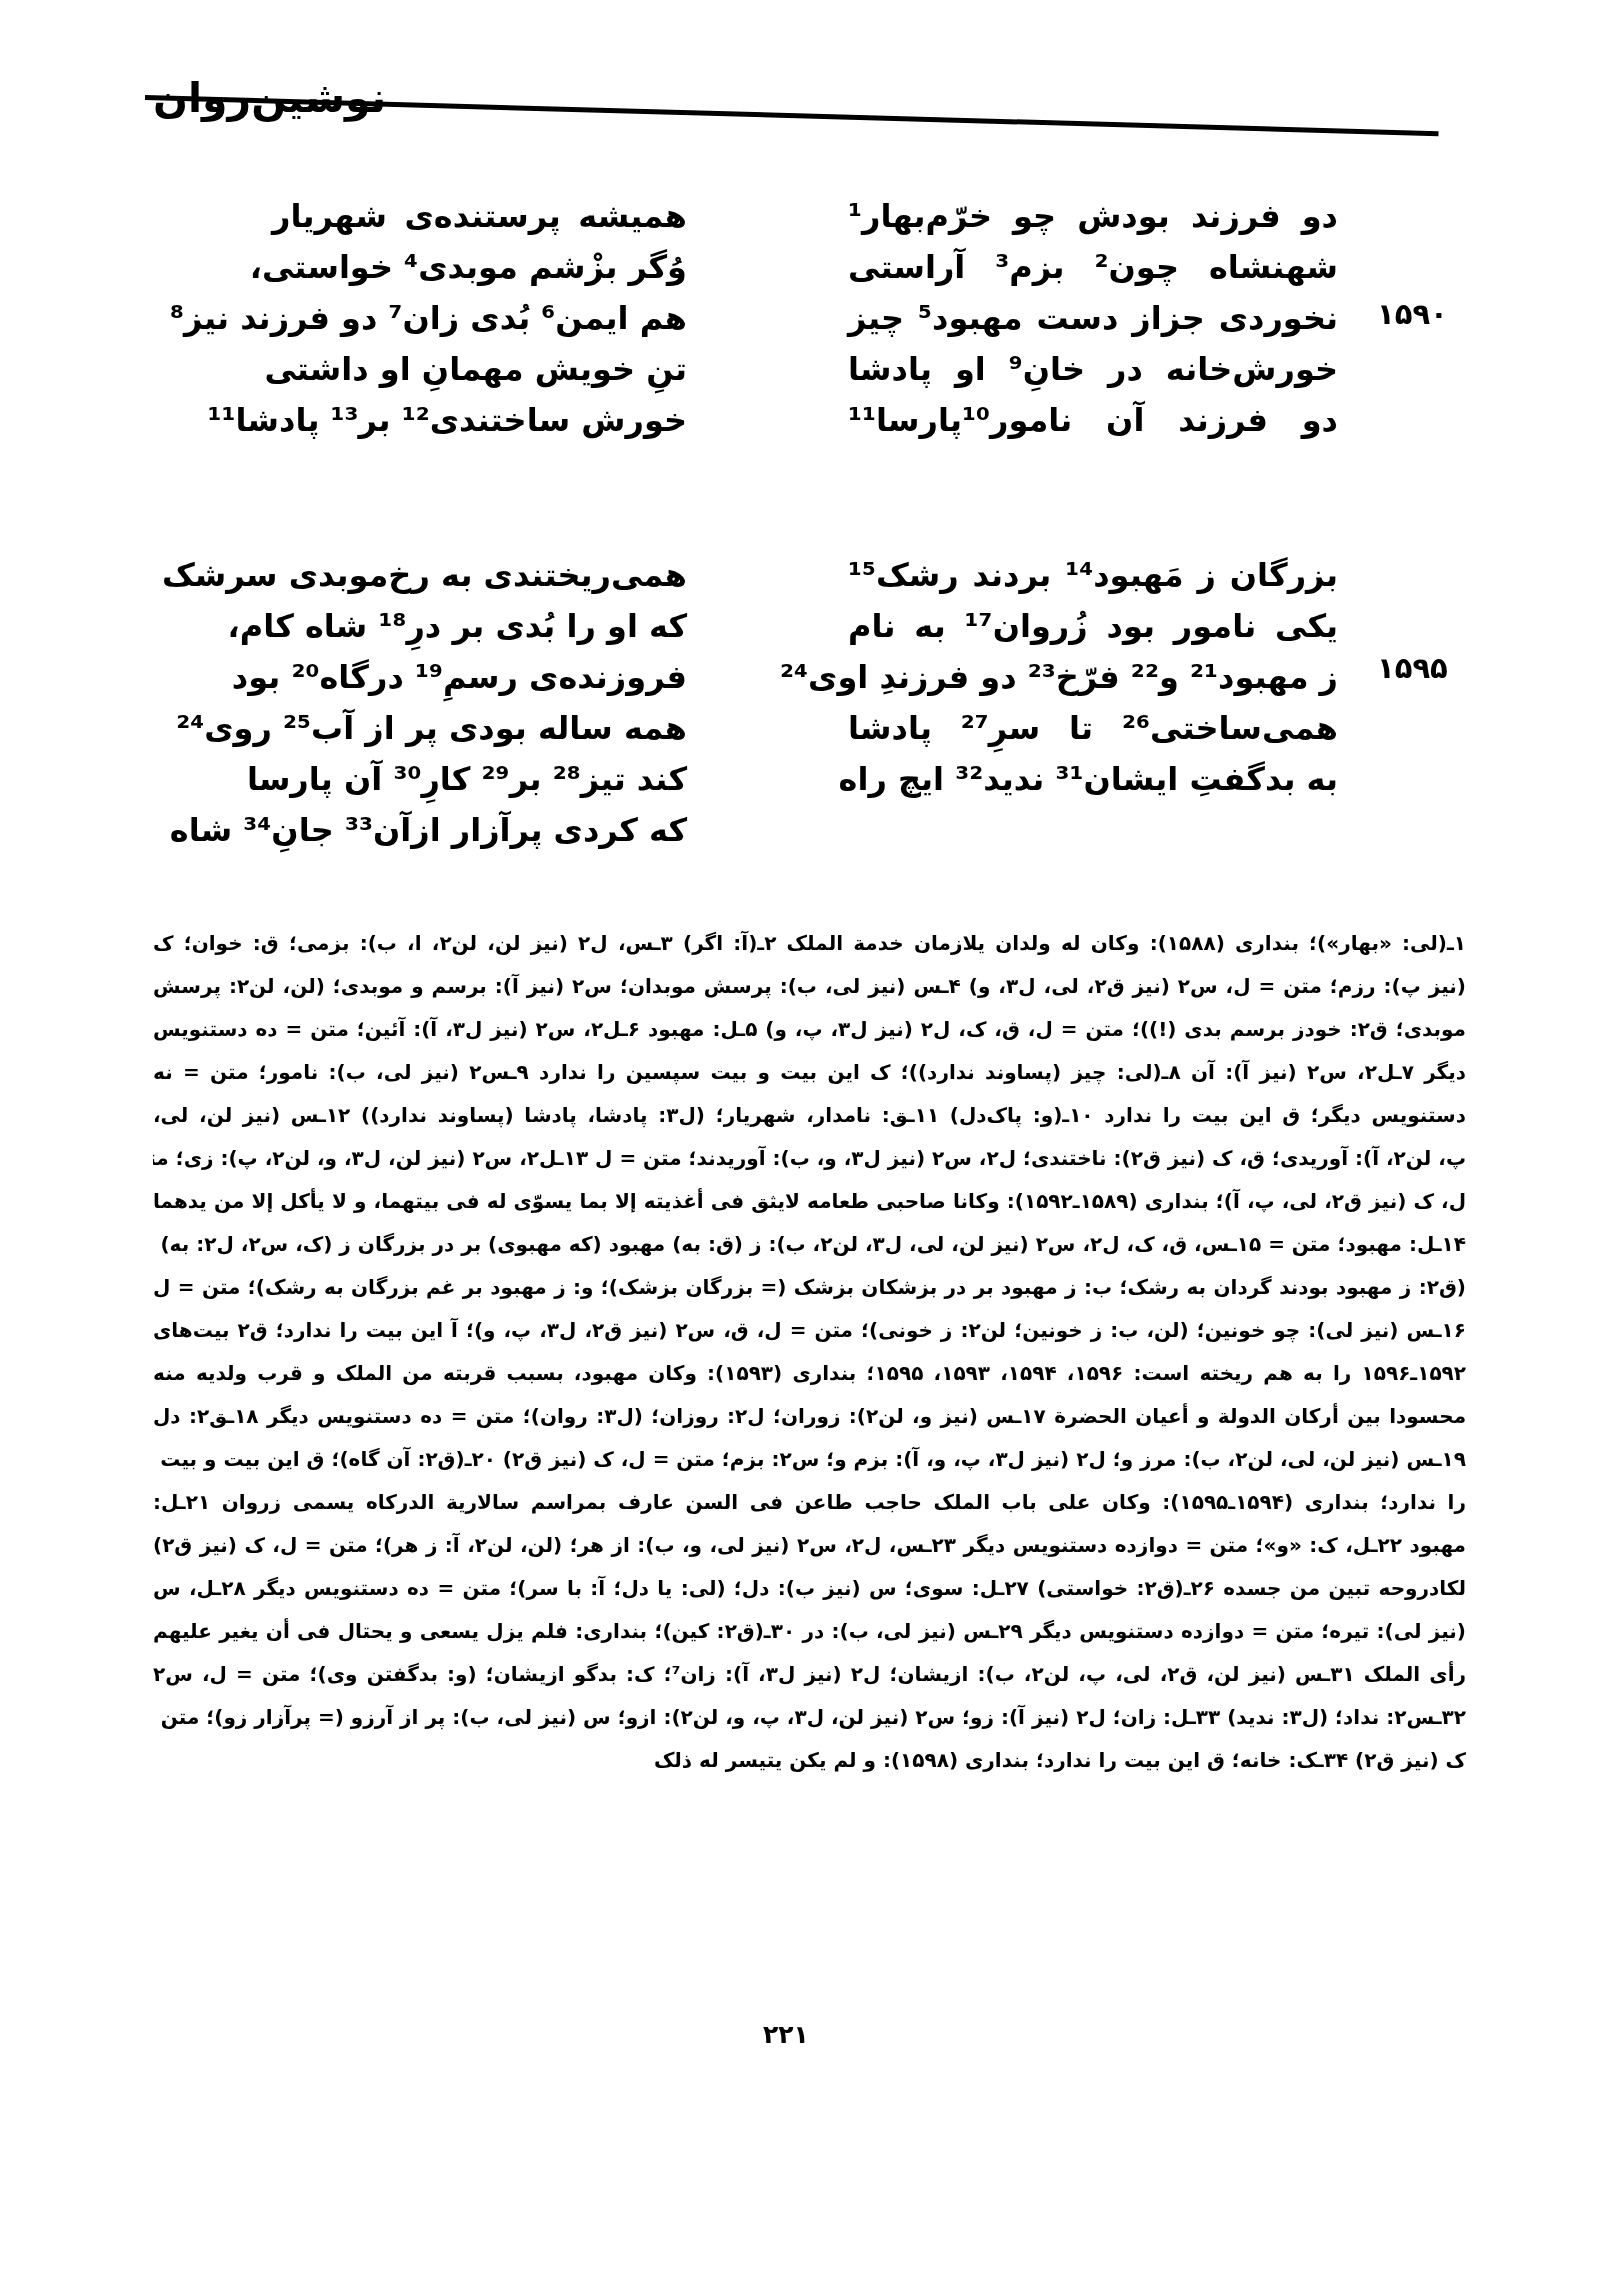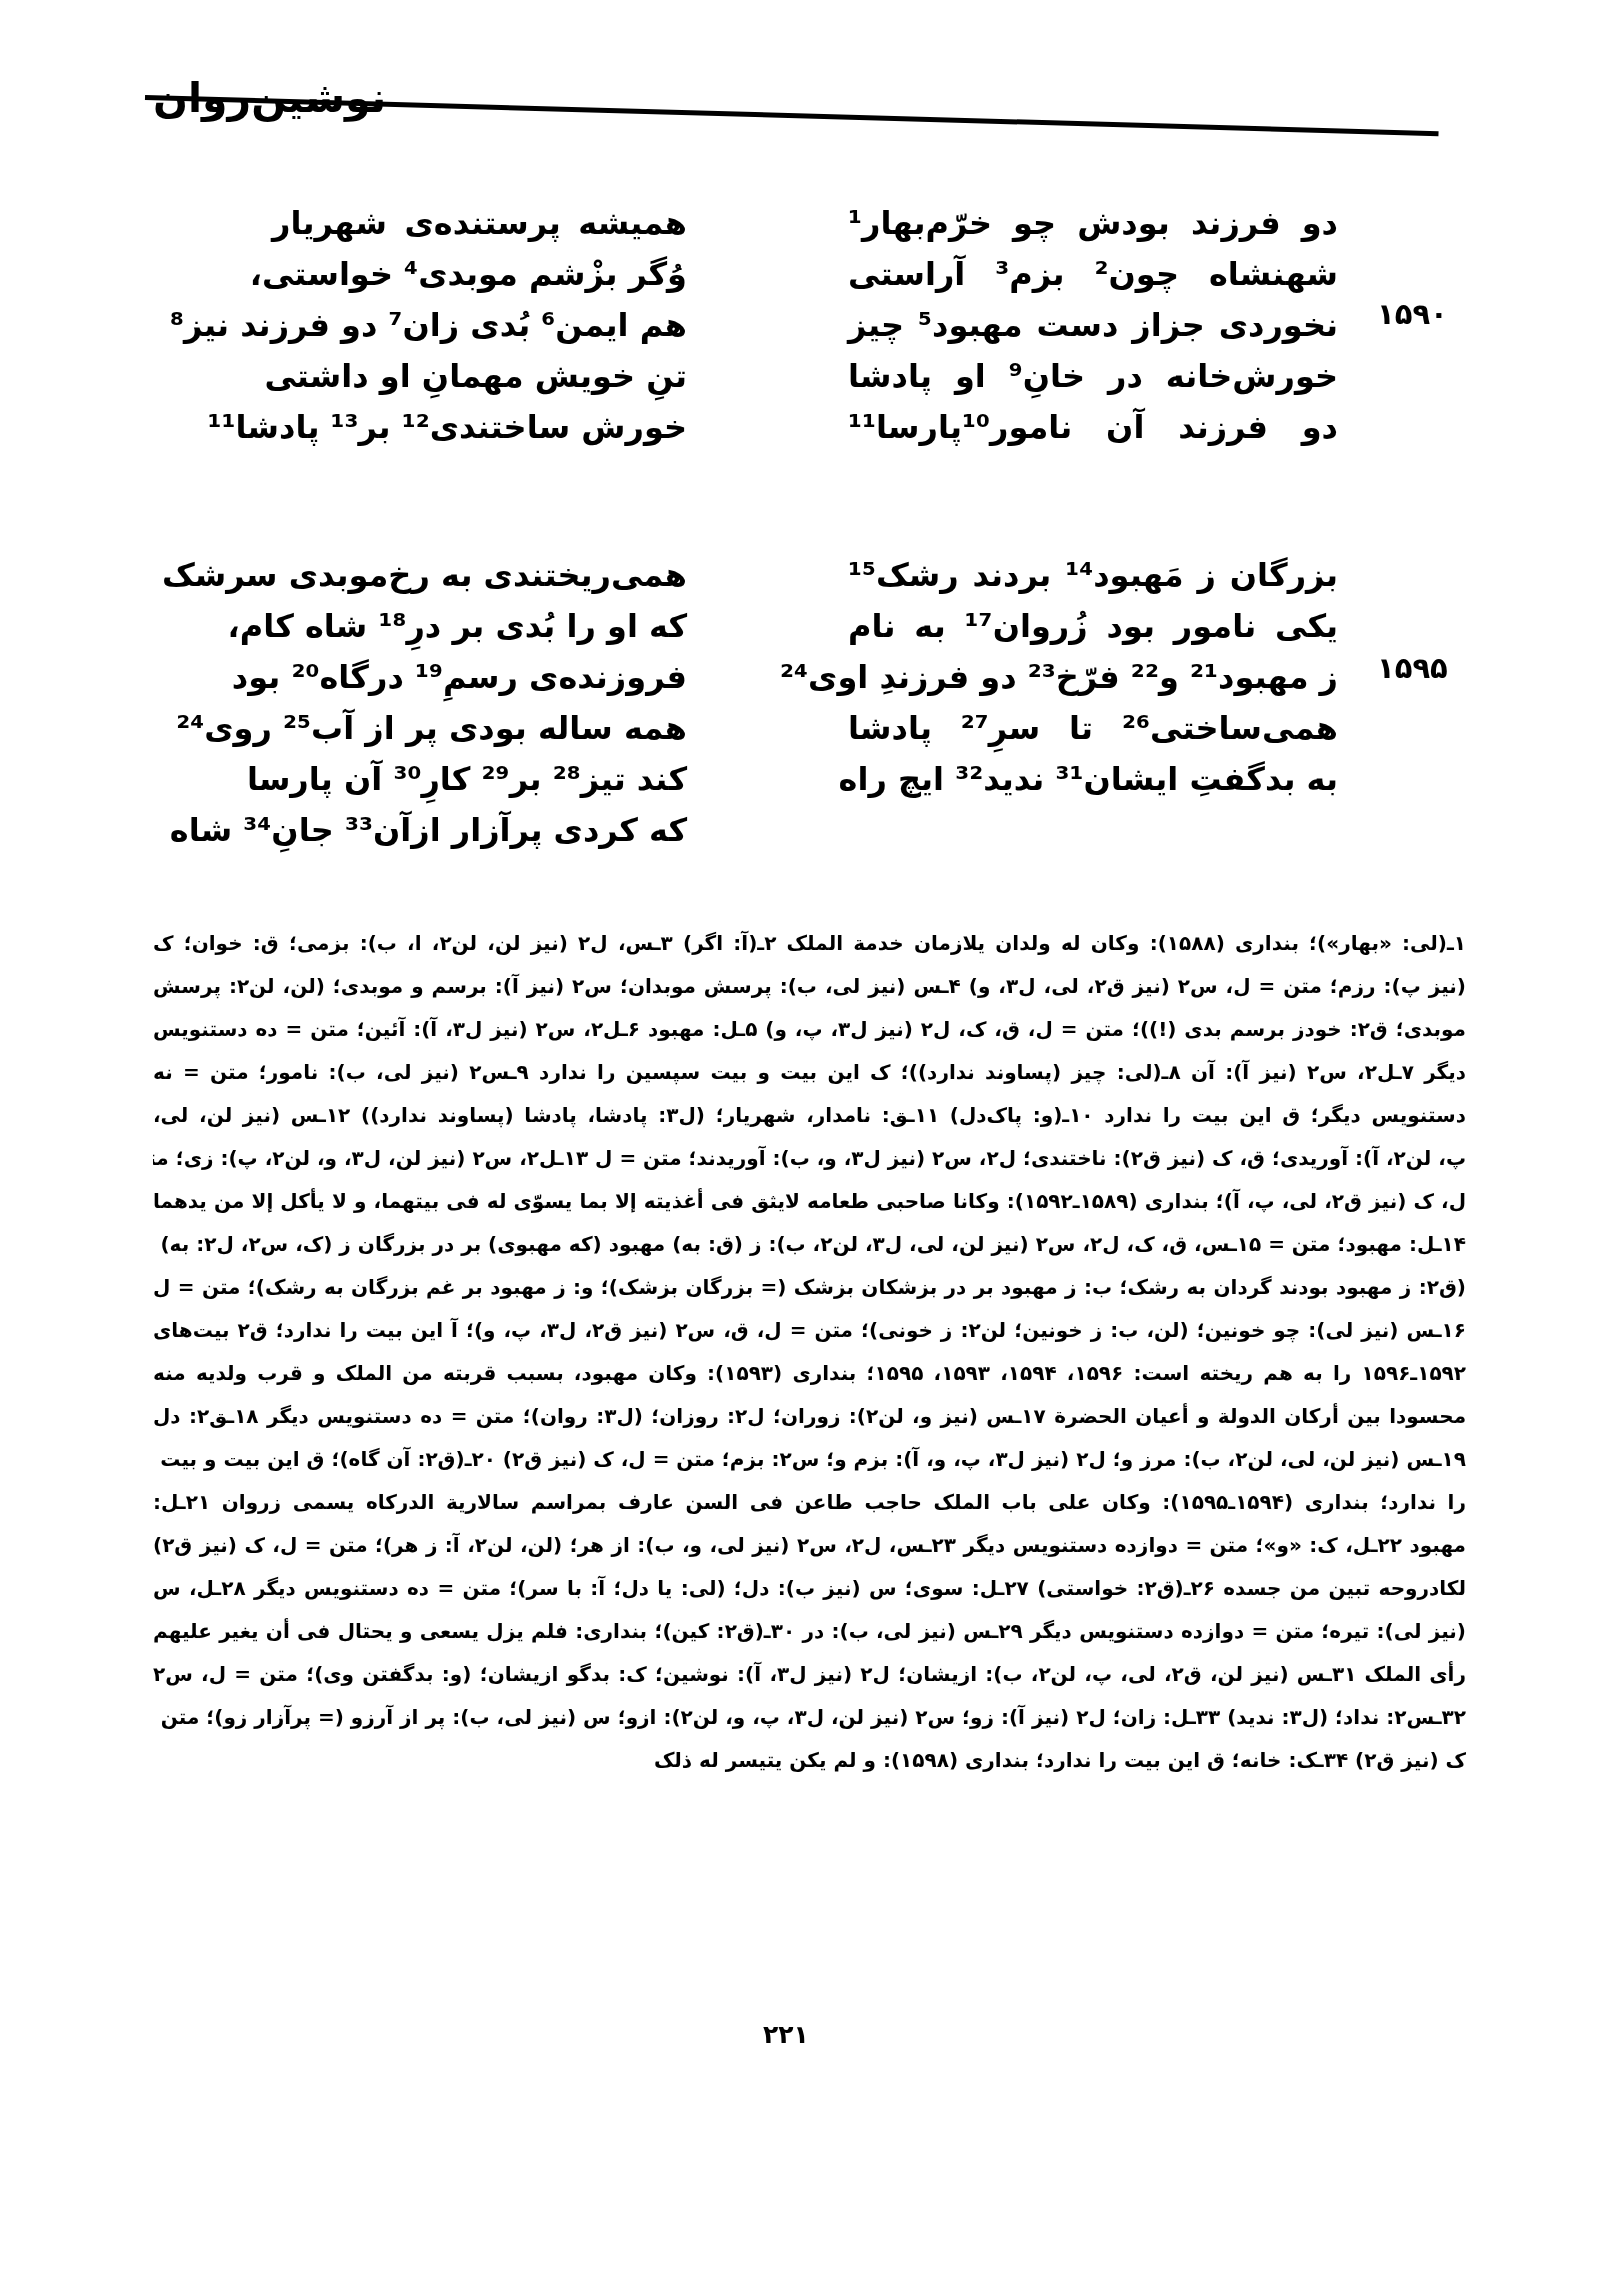--- a/index.html
+++ b/index.html
@@ -3,21 +3,21 @@
 <meta charset="utf-8">
 <style>
   html, body { margin: 0; padding: 0; background: #ffffff; }
   body { width: 1607px; height: 2292px; position: relative; overflow: hidden; color: #000; font-family: "DejaVu Sans", sans-serif; }
   .running-head { position: absolute; left: 153px; top: 74px; font-size: 41px; font-weight: bold; direction: rtl; letter-spacing: -1.9px; }
   .rule { position: absolute; left: 145px; top: 95px; width: 1294px; height: 4.8px; background: #000; transform: rotate(1.6deg); transform-origin: left center; }
   .verse-block { position: absolute; direction: rtl; font-family: "DejaVu Sans", sans-serif; font-weight: bold; font-size: 32px; }
   .hemistich { height: 51px; line-height: 51px; white-space: nowrap; text-align: justify; text-align-last: justify; }
   .col-right { left: 848px; width: 490px; }
   .col-left { left: 272px; width: 415px; }
-  .block-1 { top: 191px; margin-top: 7px; }
+  .block-1 { top: 191px; }
   .block-2 { top: 550px; }
   .line-num { position: absolute; direction: rtl; font-family: "DejaVu Sans", sans-serif; font-weight: bold; font-size: 29px; margin-left: 25px; }
   .ln-1590 { left: 1352px; top: 297px; }
   .ln-1595 { left: 1352px; top: 651px; }
   .footnotes { position: absolute; left: 153px; top: 922px; width: 1313px; direction: rtl; font-family: "DejaVu Sans", sans-serif; font-weight: bold; font-size: 20px; line-height: 43px; text-align: justify; letter-spacing: -0.6px; }
   .footnotes .fn-line { white-space: nowrap; overflow: hidden; text-align: justify; text-align-last: justify; height: 43px; }
   .footnotes .fn-last { text-align-last: right; }
   .page-number { position: absolute; left: 763px; top: 2020px; font-size: 25px; font-weight: bold; direction: rtl; }
 </style>
 </head>
@@ -70,19 +70,19 @@
   <div class="fn-line">۱۴ـل: مهبود؛ متن =  ۱۵ـس، ق، ک، ل۲، س۲ (نیز لن، لی، ل۳، لن۲، ب): ز (ق: به) مهبود (که مهبوی) بر در بزرگان ز (ک، س۲، ل۲: به) رشک؛</div>
   <div class="fn-line">(ق۲: ز مهبود بودند گردان به رشک؛ ب: ز مهبود بر در بزشکان بزشک (= بزرگان بزشک)؛ و: ز مهبود بر غم بزرگان به رشک)؛ متن = ل</div>
   <div class="fn-line">۱۶ـس (نیز لی): چو خونین؛ (لن، ب: ز خونین؛ لن۲: ز خونی)؛ متن = ل، ق، س۲ (نیز ق۲، ل۳، پ، و)؛ آ این بیت را ندارد؛ ق۲ بیت‌های</div>
   <div class="fn-line">۱۵۹۲ـ۱۵۹۶ را به هم ریخته است: ۱۵۹۶، ۱۵۹۴، ۱۵۹۳، ۱۵۹۵؛ بنداری (۱۵۹۳): وکان مهبود، بسبب قربته من الملک و قرب ولدیه منه</div>
   <div class="fn-line">محسودا بین أرکان الدولة و أعیان الحضرة  ۱۷ـس (نیز و، لن۲): زوران؛ ل۲: روزان؛ (ل۳: روان)؛ متن = ده دستنویس دیگر  ۱۸ـق۲: دل</div>
   <div class="fn-line">۱۹ـس (نیز لن، لی، لن۲، ب): مرز و؛ ل۲ (نیز ل۳، پ، و، آ): بزم و؛ س۲: بزم؛ متن = ل، ک (نیز ق۲)  ۲۰ـ(ق۲: آن گاه)؛ ق این بیت و بیت سپسین</div>
   <div class="fn-line">را ندارد؛ بنداری (۱۵۹۴ـ۱۵۹۵): وکان علی باب الملک حاجب طاعن فی السن عارف بمراسم سالاریة الدرکاه یسمی زروان  ۲۱ـل:</div>
   <div class="fn-line">مهبود  ۲۲ـل، ک: «و»؛ متن = دوازده دستنویس دیگر  ۲۳ـس، ل۲، س۲ (نیز لی، و، ب): از هر؛ (لن، لن۲، آ: ز هر)؛ متن = ل، ک (نیز ق۲)</div>
   <div class="fn-line">لکادروحه تبین من جسده  ۲۶ـ(ق۲: خواستی)  ۲۷ـل: سوی؛ س (نیز ب): دل؛ (لی: یا دل؛ آ: با سر)؛ متن = ده دستنویس دیگر  ۲۸ـل، س</div>
   <div class="fn-line">(نیز لی): تیره؛ متن = دوازده دستنویس دیگر  ۲۹ـس (نیز لی، ب): در  ۳۰ـ(ق۲: کین)؛ بنداری: فلم یزل یسعی و یحتال فی أن یغیر علیهم</div>
-  <div class="fn-line">رأی الملک  ۳۱ـس (نیز لن، ق۲، لی، پ، لن۲، ب): ازیشان؛ ل۲ (نیز ل۳، آ): نوشین؛ ک: بدگو ازیشان؛ (و: بدگفتن وی)؛ متن = ل، س۲</div>
+  <div class="fn-line">رأی الملک  ۳۱ـس (نیز لن، ق۲، لی، پ، لن۲، ب): ازیشان؛ ل۲ (نیز ل۳، آ): زان⁷؛ ک: بدگو ازیشان؛ (و: بدگفتن وی)؛ متن = ل، س۲</div>
   <div class="fn-line">۳۲ـس۲: نداد؛ (ل۳: ندید)  ۳۳ـل: زان؛ ل۲ (نیز آ): زو؛ س۲ (نیز لن، ل۳، پ، و، لن۲): ازو؛ س (نیز لی، ب): پر از آرزو (= پرآزار زو)؛ متن =</div>
   <div class="fn-line fn-last">ک (نیز ق۲)  ۳۴ـک: خانه؛ ق این بیت را ندارد؛ بنداری (۱۵۹۸): و لم یکن یتیسر له ذلک</div>
 </div>
 
 <div class="page-number">۲۲۱</div>
 
 
 </body></html>

